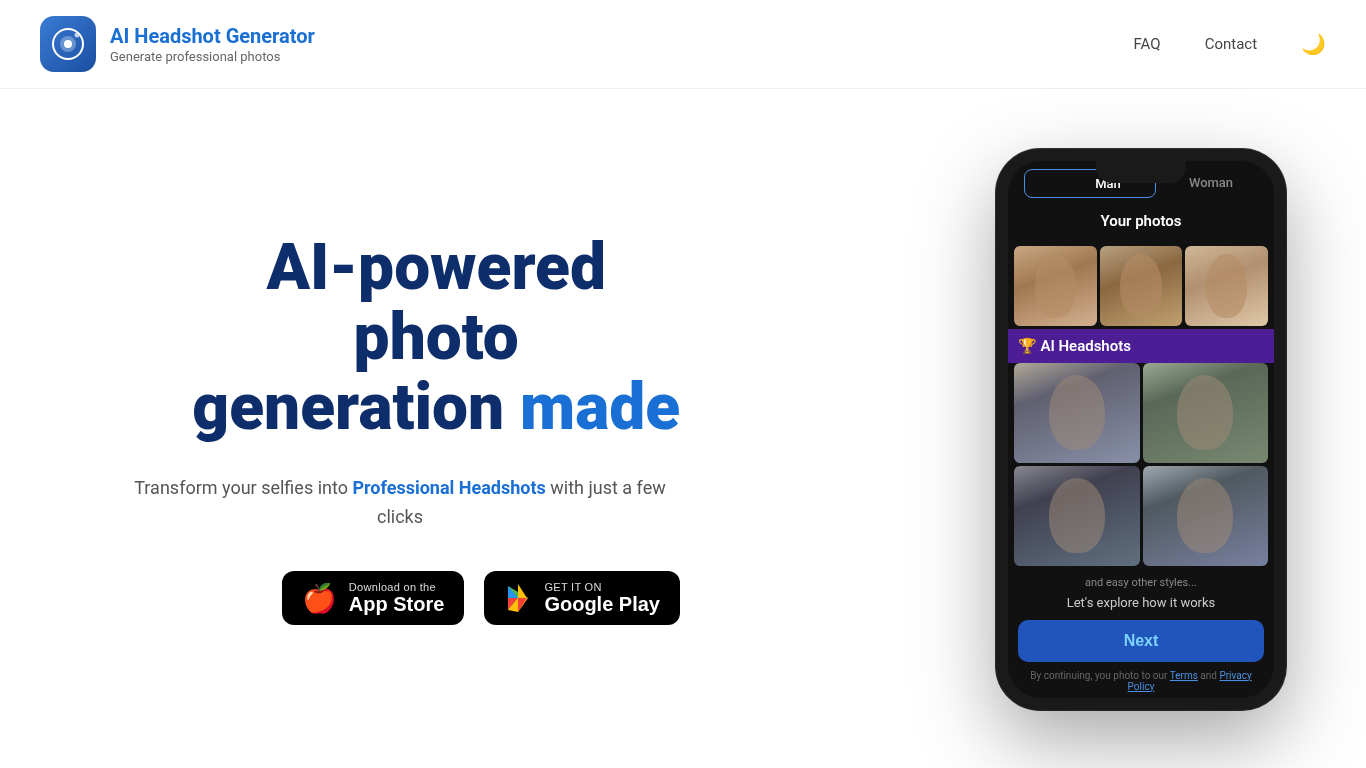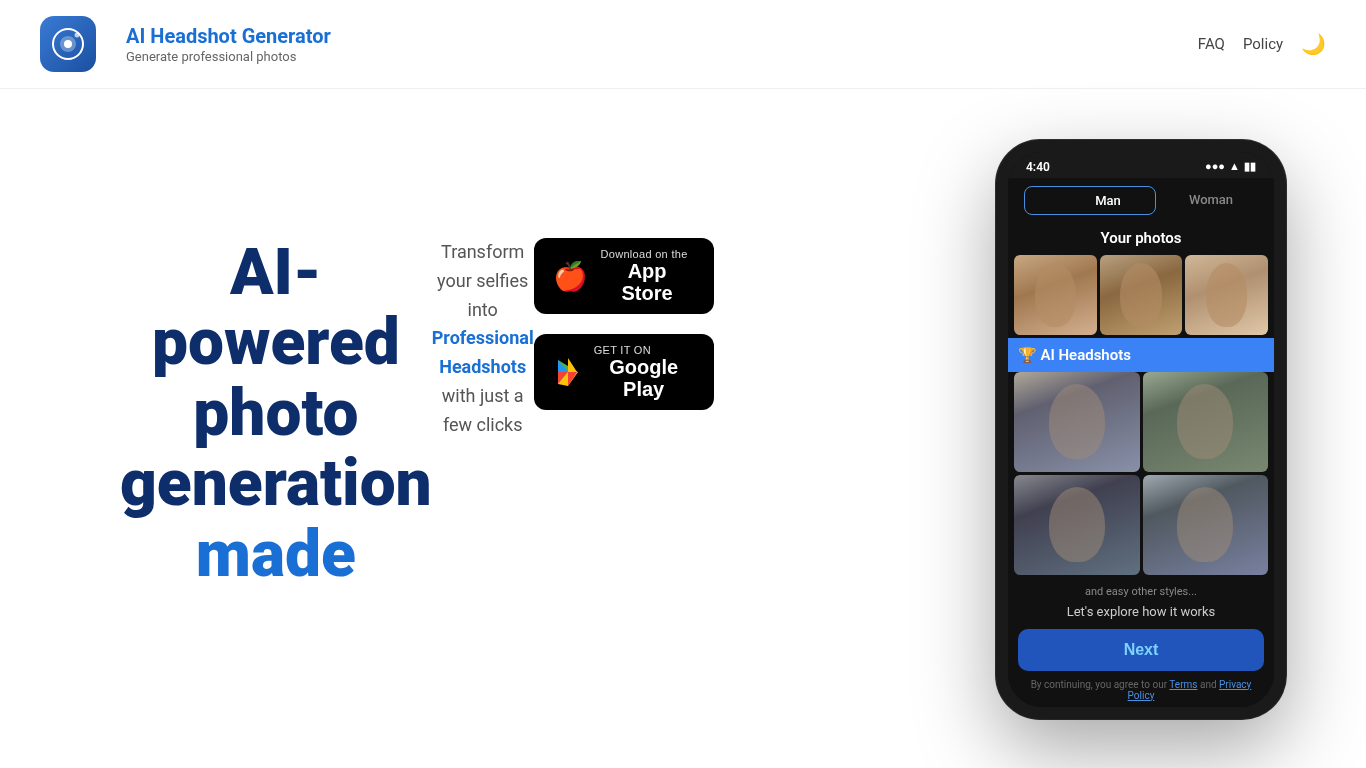--- a/index.html
+++ b/index.html
@@ -15,21 +15,21 @@
     header {
       display: flex;
       align-items: center;
       justify-content: space-between;
       padding: 16px 40px;
       border-bottom: 1px solid #f0f0f0;
     }
     .logo-area {
       display: flex;
       align-items: center;
-      gap: 30px;
+      gap: 14px;
     }
     .logo-icon {
       width: 56px;
       height: 56px;
       border-radius: 14px;
       background: linear-gradient(135deg, #3a7bd5, #1a4fa0);
       display: flex;
       align-items: center;
       justify-content: center;
       position: relative;
@@ -45,21 +45,21 @@
       color: #1a6fd4;
     }
     .logo-text p {
       font-size: 13px;
       color: #666;
       margin-top: 1px;
     }
     nav {
       display: flex;
       align-items: center;
-      gap: 18px;
+      gap: 44px;
     }
     nav a {
       font-size: 15px;
       color: #444;
       text-decoration: none;
     }
     .moon-icon {
       font-size: 20px;
       color: #2255aa;
       cursor: pointer;
@@ -71,22 +71,22 @@
       align-items: center;
       justify-content: space-between;
       padding: 40px 80px 40px 120px;
       min-height: 680px;
     }
 
     
     .left-side {
       max-width: 560px;
       display: flex;
-      flex-direction: row;
-      align-items: flex-start;
+      flex-direction: column;
+      align-items: flex-end;
     }
     .hero-title {
       font-size: 64px;
       font-weight: 900;
       line-height: 1.1;
       text-align: center;
       margin-bottom: 30px;
     }
     .hero-title .dark-blue { color: #0d2d6b; }
     .hero-title .light-blue { color: #1a6fd4; }
@@ -228,21 +228,21 @@
     .tab-pill.inactive {
       color: #888;
     }
 
     
     .photos-heading {
       text-align: center;
       color: #fff;
       font-size: 15px;
       font-weight: 600;
-      padding: 6px 0 8px;
+      padding: 6px 0 16px;
       background: #111;
     }
 
     
     .photo-grid-top {
       display: flex;
       gap: 3px;
       padding: 0 6px;
       background: #111;
       margin-bottom: 3px;
@@ -250,21 +250,21 @@
     .photo-thumb {
       flex: 1;
       height: 80px;
       background: #555;
       border-radius: 6px;
       overflow: hidden;
     }
 
     
     .ai-label {
-      background: #3b82f6;
+      background: #4c1d95;
       color: #fff;
       font-size: 15px;
       font-weight: 600;
       padding: 8px 10px;
       display: flex;
       align-items: center;
       gap: 6px;
     }
 
     
@@ -364,21 +364,21 @@
         <circle cx="26" cy="8" r="2.5" fill="white" fill-opacity="0.7"></circle>
       </svg>
     </div>
     <div class="logo-text">
       <h1>AI Headshot Generator</h1>
       <p>Generate professional photos</p>
     </div>
   </div>
   <nav>
     <a href="#">FAQ</a>
-    <a href="#">Policy</a>
+    <a href="#">Contact</a>
     <span class="moon-icon">🌙</span>
   </nav>
 </header>
 
 <div class="main-content">
 
   <div class="left-side">
     <div class="hero-title">
       <span class="dark-blue">AI-powered</span><br>
       <span class="dark-blue">photo</span><br>
@@ -422,28 +422,20 @@
         </div>
       </button>
     </div>
   </div>
 
   <div class="right-side">
     <div class="phone-mockup">
       <div class="phone-screen">
         <div class="notch"></div>
 
-        <div class="status-bar">
-          <span>4:40</span>
-          <div class="status-right">
-            <span>●●●</span>
-            <span>▲</span>
-            <span>▮▮</span>
-          </div>
-        </div>
 
         <div class="tab-bar">
           <div class="tab-pill active">Man</div>
           <div class="tab-pill inactive">Woman</div>
         </div>
 
         <div class="photos-heading">Your photos</div>
 
         <div class="photo-grid-top">
           <div class="photo-thumb face-1">
@@ -472,21 +464,21 @@
           <div class="gen-photo face-gen-4">
             <div class="face-silhouette-gen"></div>
           </div>
         </div>
 
         <div class="phone-bottom">
           <div class="more-styles">and easy other styles...</div>
           <div class="explore-text">Let's explore how it works</div>
           <button class="next-btn">Next</button>
           <div class="terms-text">
-            <span>By continuing, you agree to our </span>
+            <span>By continuing, you photo to our </span>
             <a href="#">Terms</a>
             <span> and </span>
             <a href="#">Privacy Policy</a>
           </div>
         </div>
       </div>
     </div>
   </div>
 
 </div>

